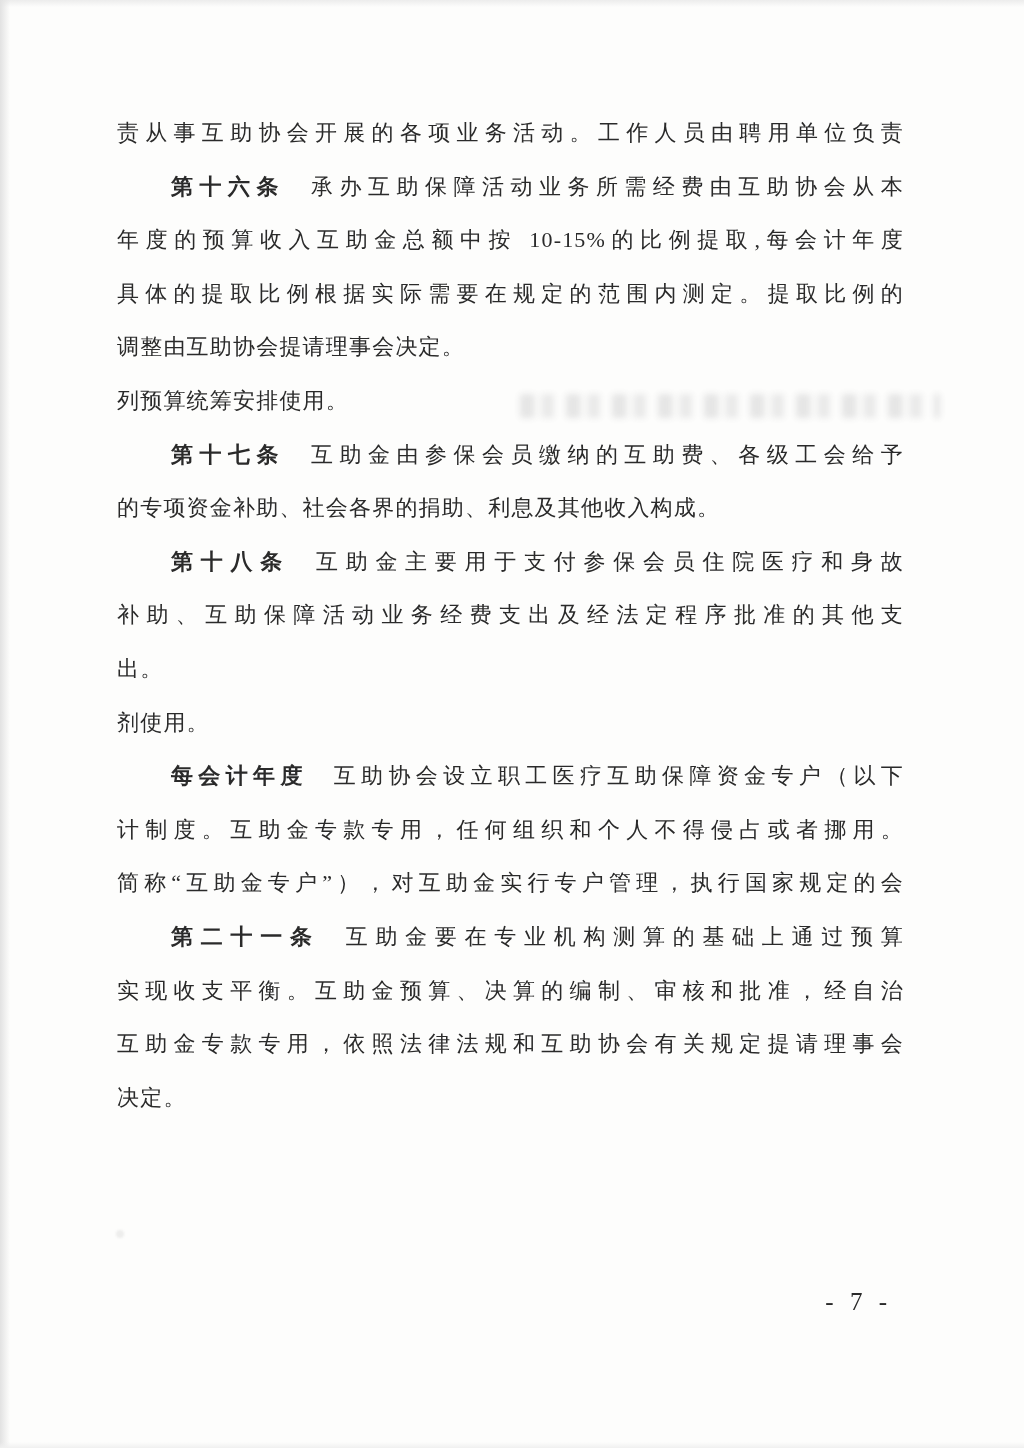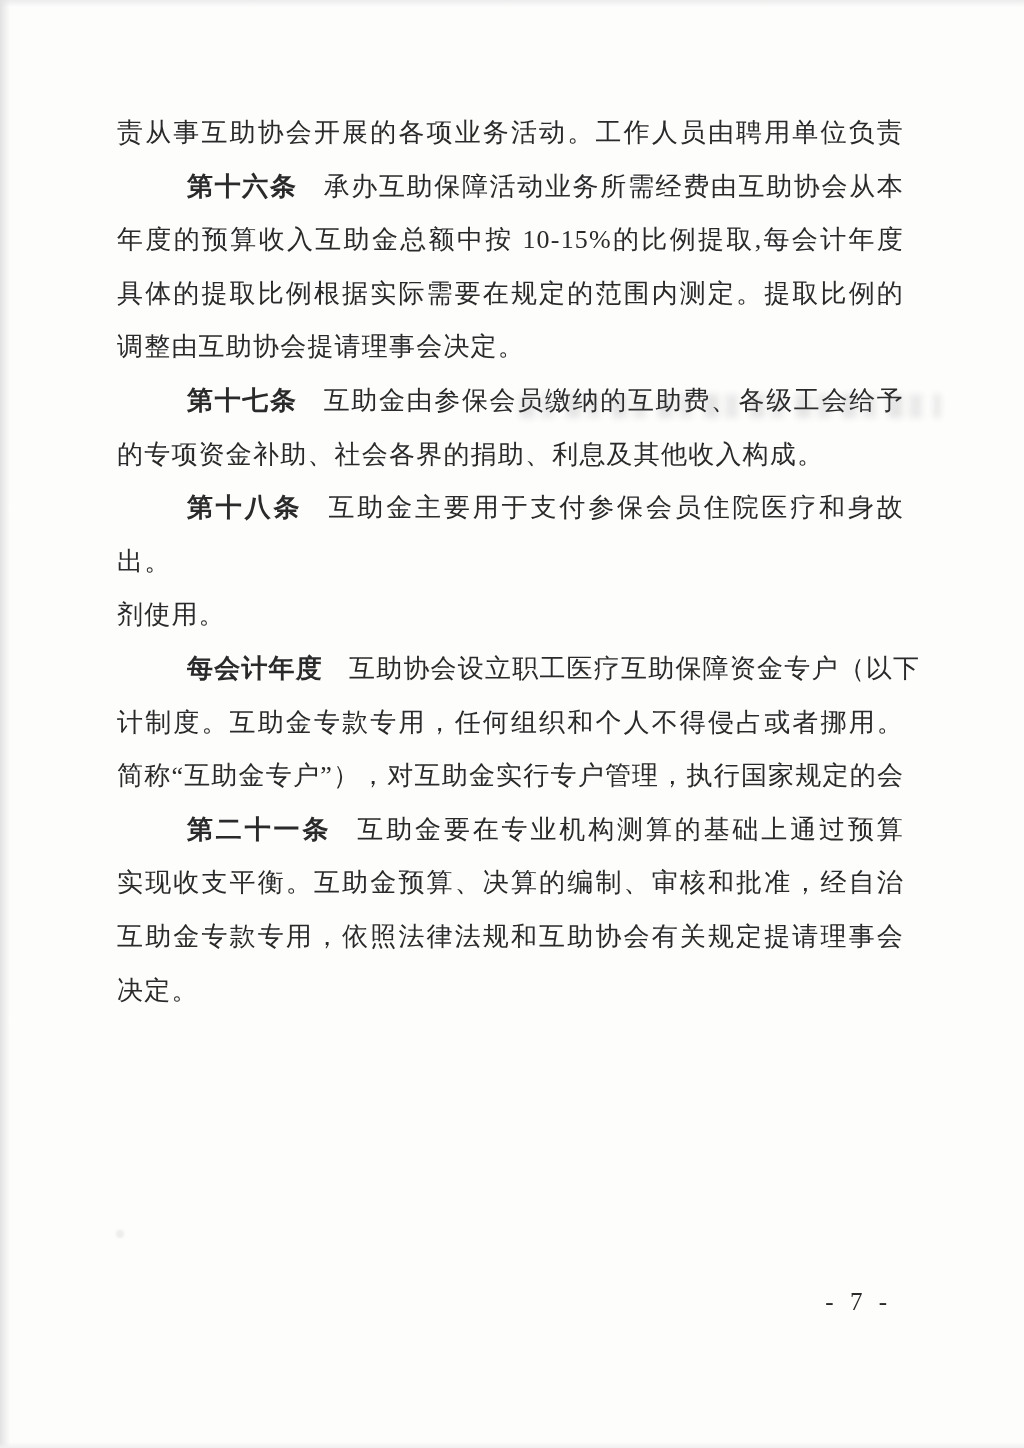--- a/index.html
+++ b/index.html
@@ -55,32 +55,31 @@
   .body-text {
     position: absolute;
     left: 117px;
     top: 106px;
     width: 787px;
   }
   .paragraph { margin: 0; padding: 0; }
   .line {
     height: 53.6px;
     line-height: 53.6px;
-    font-size: 26px;
+    font-size: 22px;
     letter-spacing: 1.2px;
     white-space: nowrap;
     text-align: justify;
     text-align-last: left;
   }
   .line.fill { text-align-last: justify; }
   .line.first-indent { text-indent: 54px; }
   .head {
     font-weight: 700;
     margin-right: 26px;
-    margin-left: 16px;
   }
   .page-num {
     position: absolute;
     right: 132px;
     top: 1288px;
     font-size: 25px;
     letter-spacing: 5px;
     color: var(--ink, #262626);
   }
 </style>
@@ -96,27 +95,29 @@
       <div class="paragraph">
         <div class="line fill">责从事互助协会开展的各项业务活动。工作人员由聘用单位负责</div>
       </div>
       <div class="paragraph">
         <div class="line fill first-indent"><span class="head">第十六条</span><span>承办互助保障活动业务所需经费由互助协会从本</span></div>
         <div class="line fill">年度的预算收入互助金总额中按 10-15%的比例提取,每会计年度</div>
         <div class="line fill">具体的提取比例根据实际需要在规定的范围内测定。提取比例的</div>
         <div class="line">调整由互助协会提请理事会决定。</div>
       </div>
       <div class="paragraph">
+        <div class="line">列预算统筹安排使用。</div>
       </div>
       <div class="paragraph">
         <div class="line fill first-indent"><span class="head">第十七条</span><span>互助金由参保会员缴纳的互助费、各级工会给予</span></div>
         <div class="line">的专项资金补助、社会各界的捐助、利息及其他收入构成。</div>
       </div>
       <div class="paragraph">
         <div class="line fill first-indent"><span class="head">第十八条</span><span>互助金主要用于支付参保会员住院医疗和身故</span></div>
+        <div class="line fill">补助、互助保障活动业务经费支出及经法定程序批准的其他支</div>
         <div class="line">出。</div>
       </div>
       <div class="paragraph">
         <div class="line">剂使用。</div>
       </div>
       <div class="paragraph">
         <div class="line fill first-indent"><span class="head">每会计年度</span><span>互助协会设立职工医疗互助保障资金专户（以下</span></div>
         <div class="line fill">计制度。互助金专款专用，任何组织和个人不得侵占或者挪用。</div>
         <div class="line fill">简称“互助金专户”），对互助金实行专户管理，执行国家规定的会</div>
       </div>

